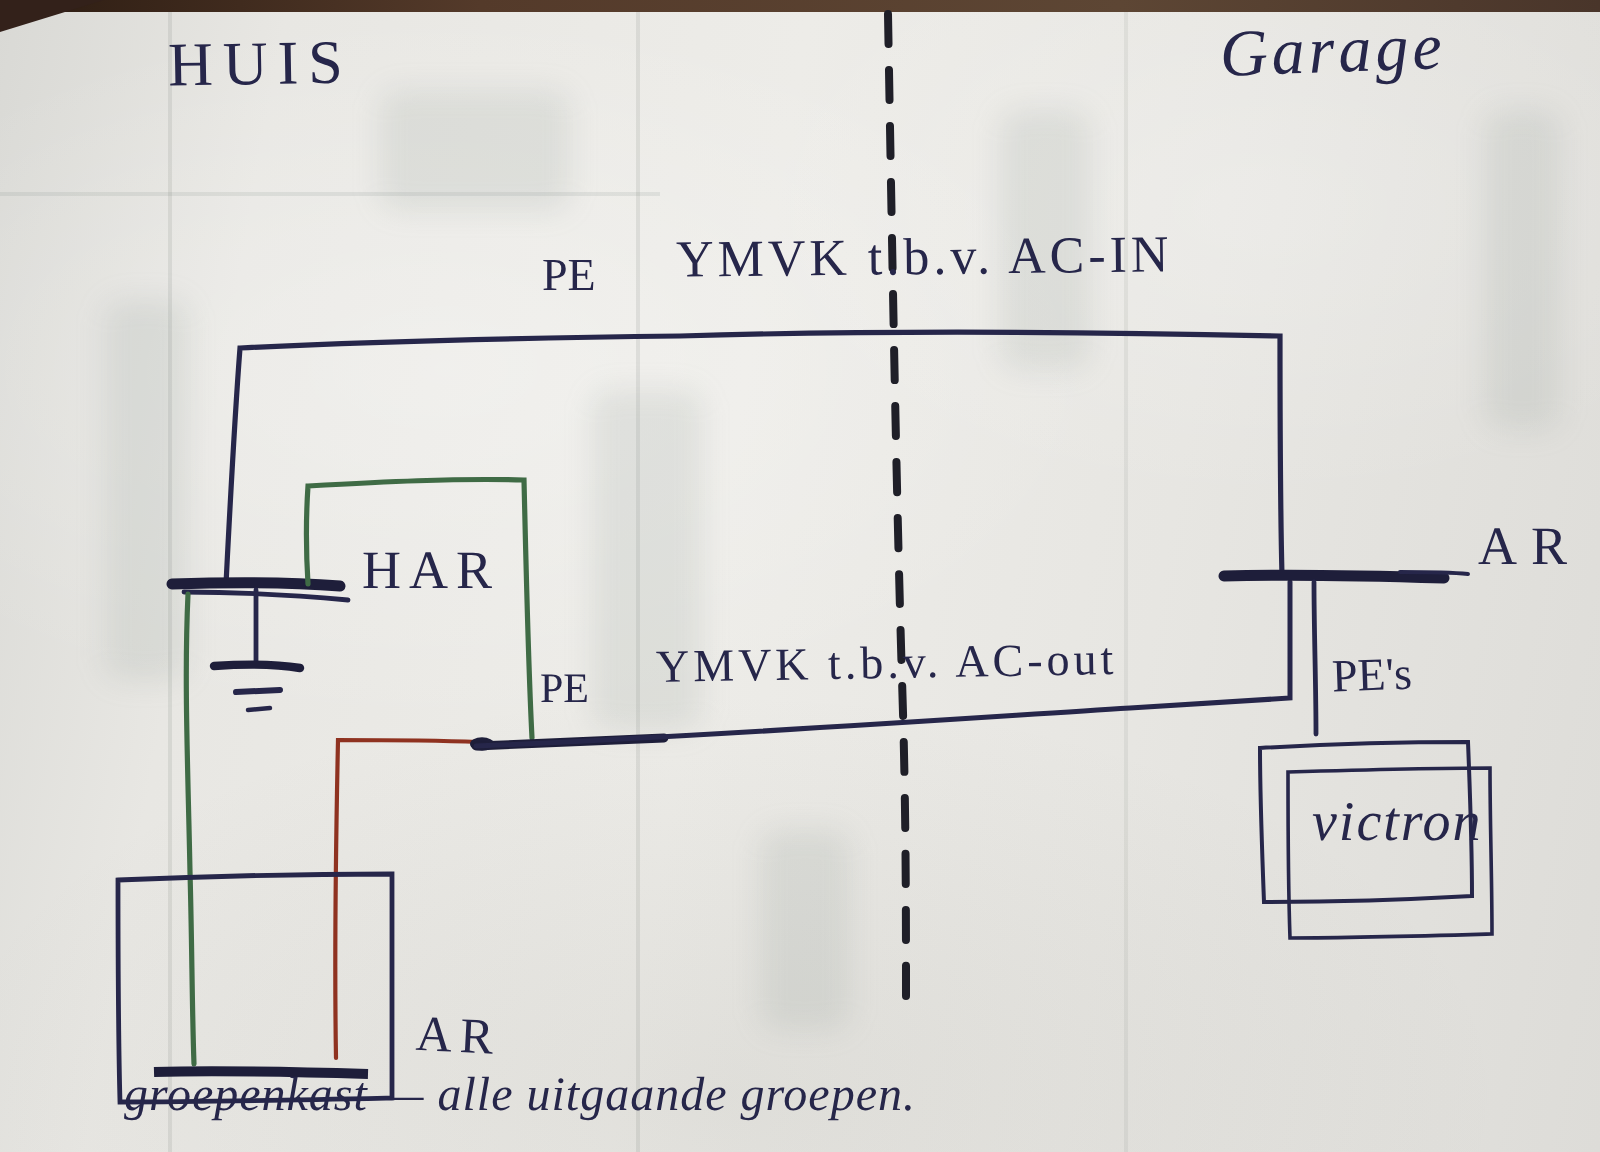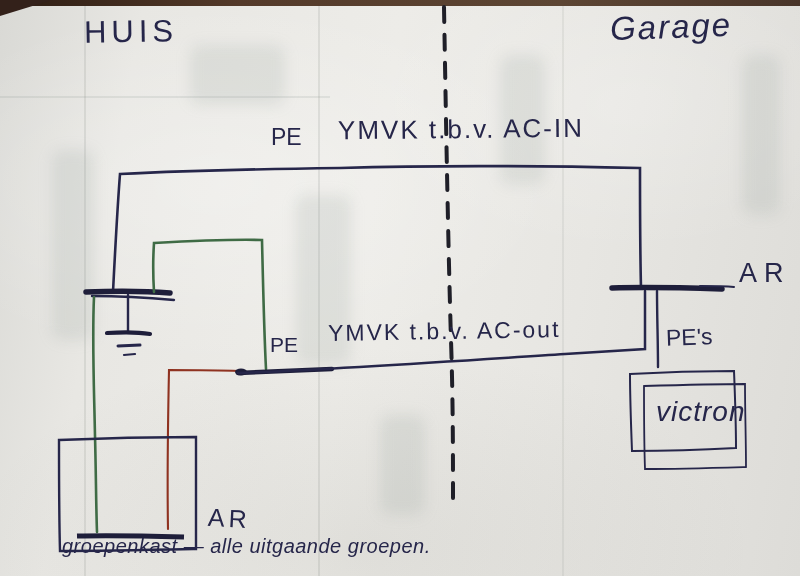--- a/index.html
+++ b/index.html
@@ -3,21 +3,21 @@
 <meta charset="utf-8">
 <style>
   html,body{margin:0;padding:0;background:#111;}
   .stage{
     position:relative;width:800px;height:576px;overflow:hidden;
     background:
       radial-gradient(ellipse 60% 45% at 28% 32%, rgba(255,255,255,.30), rgba(255,255,255,0) 70%),
       radial-gradient(ellipse 50% 40% at 78% 18%, rgba(255,255,255,.22), rgba(255,255,255,0) 65%),
       radial-gradient(ellipse 70% 50% at 45% 95%, rgba(110,110,100,.10), rgba(110,110,100,0) 70%),
       linear-gradient(100deg,#d9d9d5 0%,#e8e7e3 16%,#edece8 45%,#e7e6e2 70%,#dddcd8 100%);
-    font-family:Liberation Sans, sans-serif;color:#26264a;
+    font-family:Liberation Serif, serif;color:#26264a;
   }
   .top-edge{position:absolute;top:0;left:0;width:100%;height:6px;
     background:linear-gradient(90deg,#2c1c12,#543a2a 30%,#5d4634 70%,#49352a);}
   .corner-wedge{position:absolute;top:0;left:0;width:52px;height:16px;background:#33211a;
     clip-path:polygon(0 0,100% 0,0 100%);}
   .vghost{position:absolute;top:0;bottom:0;width:2px;background:rgba(122,132,126,.16);}
   .hghost{position:absolute;height:2px;background:rgba(122,132,126,.14);}
   .smudge{position:absolute;background:rgba(138,148,142,.16);filter:blur(7px);border-radius:10px;}
   .hw{position:absolute;white-space:nowrap;line-height:1;}
   .ink{color:#26264a;}
@@ -91,29 +91,30 @@
     </g>
   </svg>
 
   <div class="hw ink" style="left:84px;top:16px;font-size:31px;letter-spacing:5px;transform:rotate(-1deg)">HUIS</div>
 
   <div class="hw ink" style="left:610px;top:10px;font-size:33px;font-style:italic;letter-spacing:2px;transform:rotate(-2deg)">Garage</div>
 
   <div class="hw ink" style="left:271px;top:126px;font-size:23px">PE</div>
   <div class="hw ink" style="left:338px;top:116px;font-size:26px;letter-spacing:2px;transform:rotate(-0.6deg)">YMVK t.b.v. AC-IN</div>
 
+  <div class="hw ink" style="left:181px;top:272px;font-size:27px;letter-spacing:4px">HAR</div>
 
   <div class="hw ink" style="left:739px;top:260px;font-size:27px;letter-spacing:7px">AR</div>
 
   <div class="hw ink" style="left:270px;top:334px;font-size:21px">PE</div>
   <div class="hw ink" style="left:328px;top:320px;font-size:23px;letter-spacing:2px;transform:rotate(-1deg)">YMVK t.b.v. AC-out</div>
 
   <div class="hw ink" style="left:666px;top:326px;font-size:23px;transform:rotate(-2deg)">PE's</div>
 
   <div class="hw ink" style="left:656px;top:398px;font-size:28px;font-style:italic;letter-spacing:1px">victron</div>
 
   <div class="hw ink" style="left:208px;top:506px;font-size:25px;letter-spacing:4px;transform:rotate(3deg)">AR</div>
 
   <div class="caption-wrap">
-    <span class="hw ink" style="position:static;font-size:20px;font-style:italic;letter-spacing:0.5px">groepenkast — alle uitgaande groepen.</span>
+    <span class="hw ink" style="position:static;font-size:24px;font-style:italic;letter-spacing:0.5px">groepenkast — alle uitgaande groepen.</span>
   </div>
 
 </div>
 
 </body></html>

